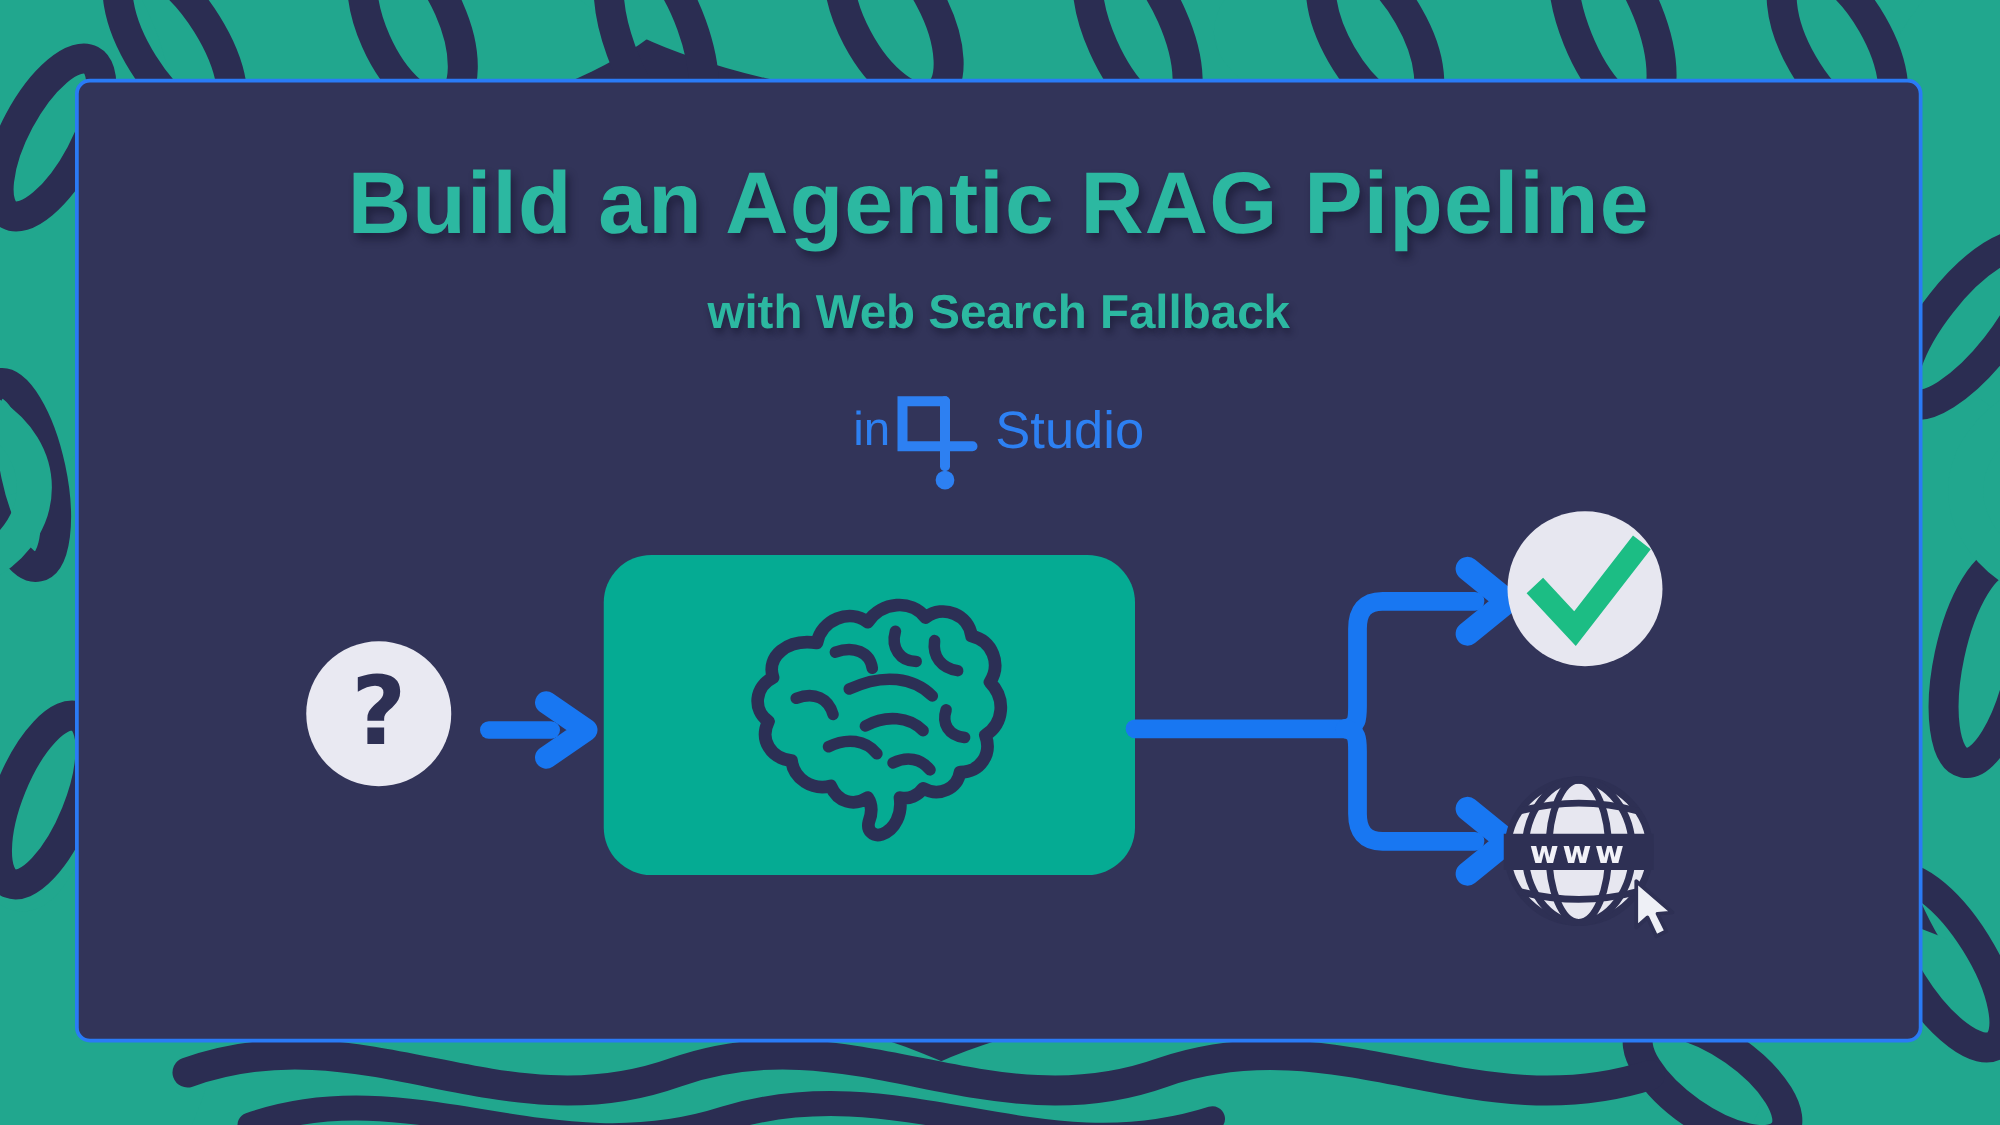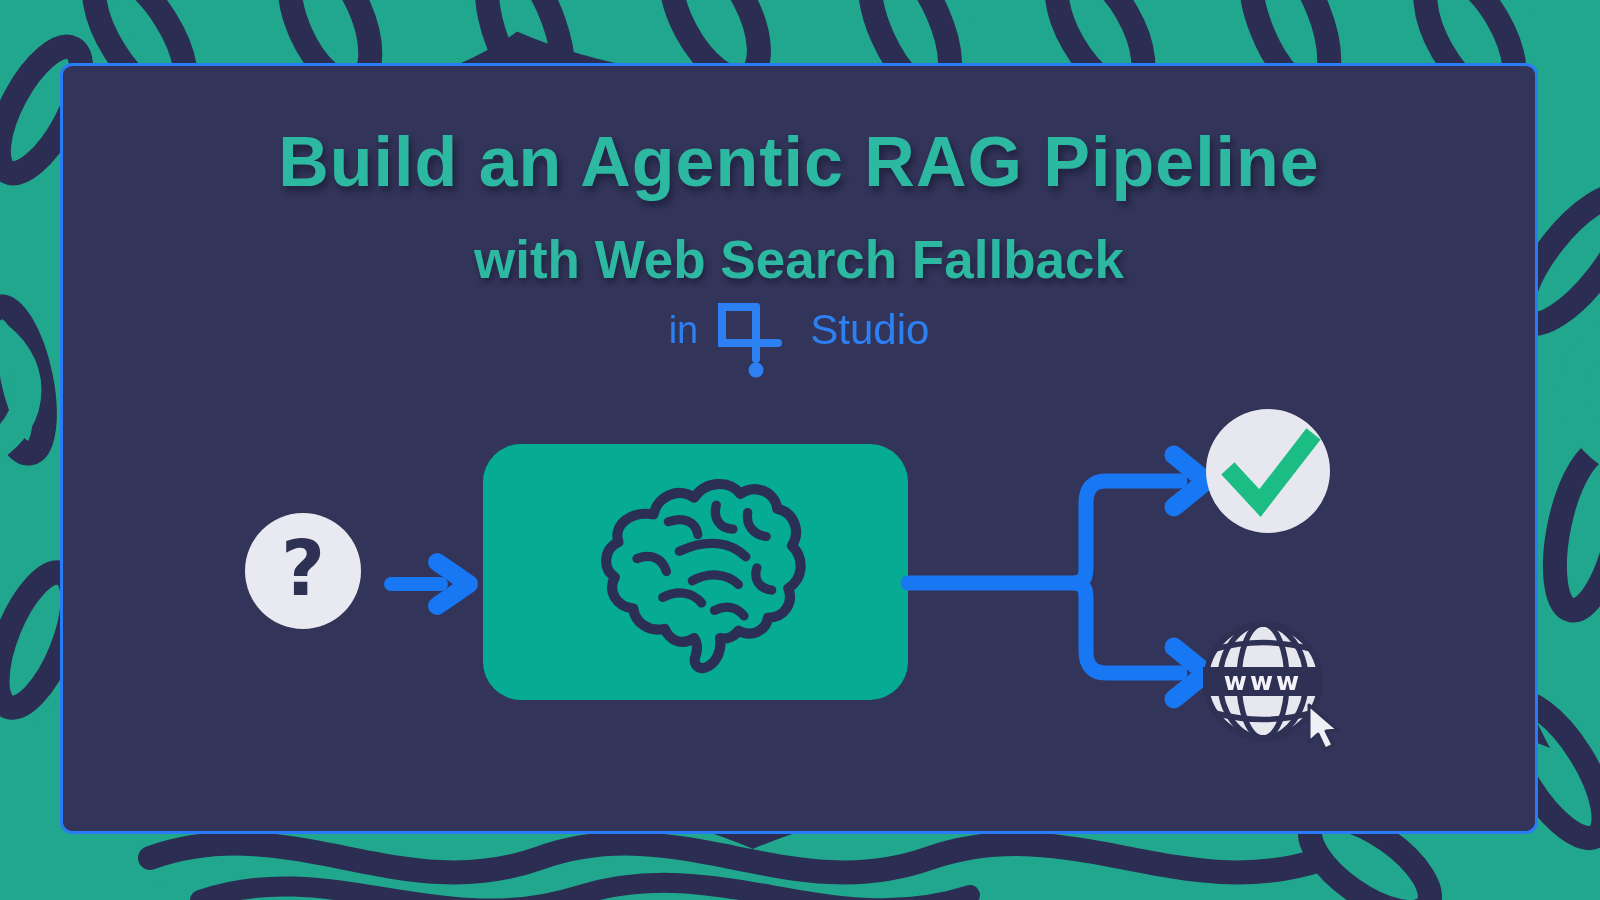--- a/index.html
+++ b/index.html
@@ -13,26 +13,26 @@
     background:#323459;border:3px solid #2a7bf6;border-radius:12px;
     box-sizing:border-box;
   }
   .title{
     position:absolute;top:56px;left:0;width:100%;margin:0;
     text-align:center;font-size:70px;font-weight:600;color:#2cb8a1;
     letter-spacing:1px;text-shadow:3px 5px 7px rgba(10,12,30,.45);
   }
   .subtitle{
     position:absolute;top:163px;left:0;width:100%;
-    text-align:center;font-size:53px;font-weight:600;color:#2cb8a1;
+    text-align:center;font-size:38px;font-weight:600;color:#2cb8a1;
     text-shadow:2px 4px 6px rgba(10,12,30,.45);
   }
   .logo-row{
-    position:absolute;top:224px;left:0;width:100%;height:80px;
-    display:flex;align-items:center;justify-content:center;gap:14px;
+    position:absolute;top:238px;left:0;width:100%;height:80px;
+    display:flex;align-items:center;justify-content:center;
   }
   .logo-in{font-size:38px;font-weight:500;color:#2d80f2;}
   .deepset-mark{overflow:visible;margin-top:20px;}
   .logo-brand{font-size:42px;font-weight:700;color:#2d80f2;margin-left:2px;}
   .logo-product{font-size:42px;font-weight:500;color:#2d80f2;margin-left:14px;}
   .q-circle{
     position:absolute;left:182px;top:447px;width:116px;height:116px;
     border-radius:50%;background:#e9e9f2;display:flex;align-items:center;justify-content:center;
   }
   .q-circle span{

